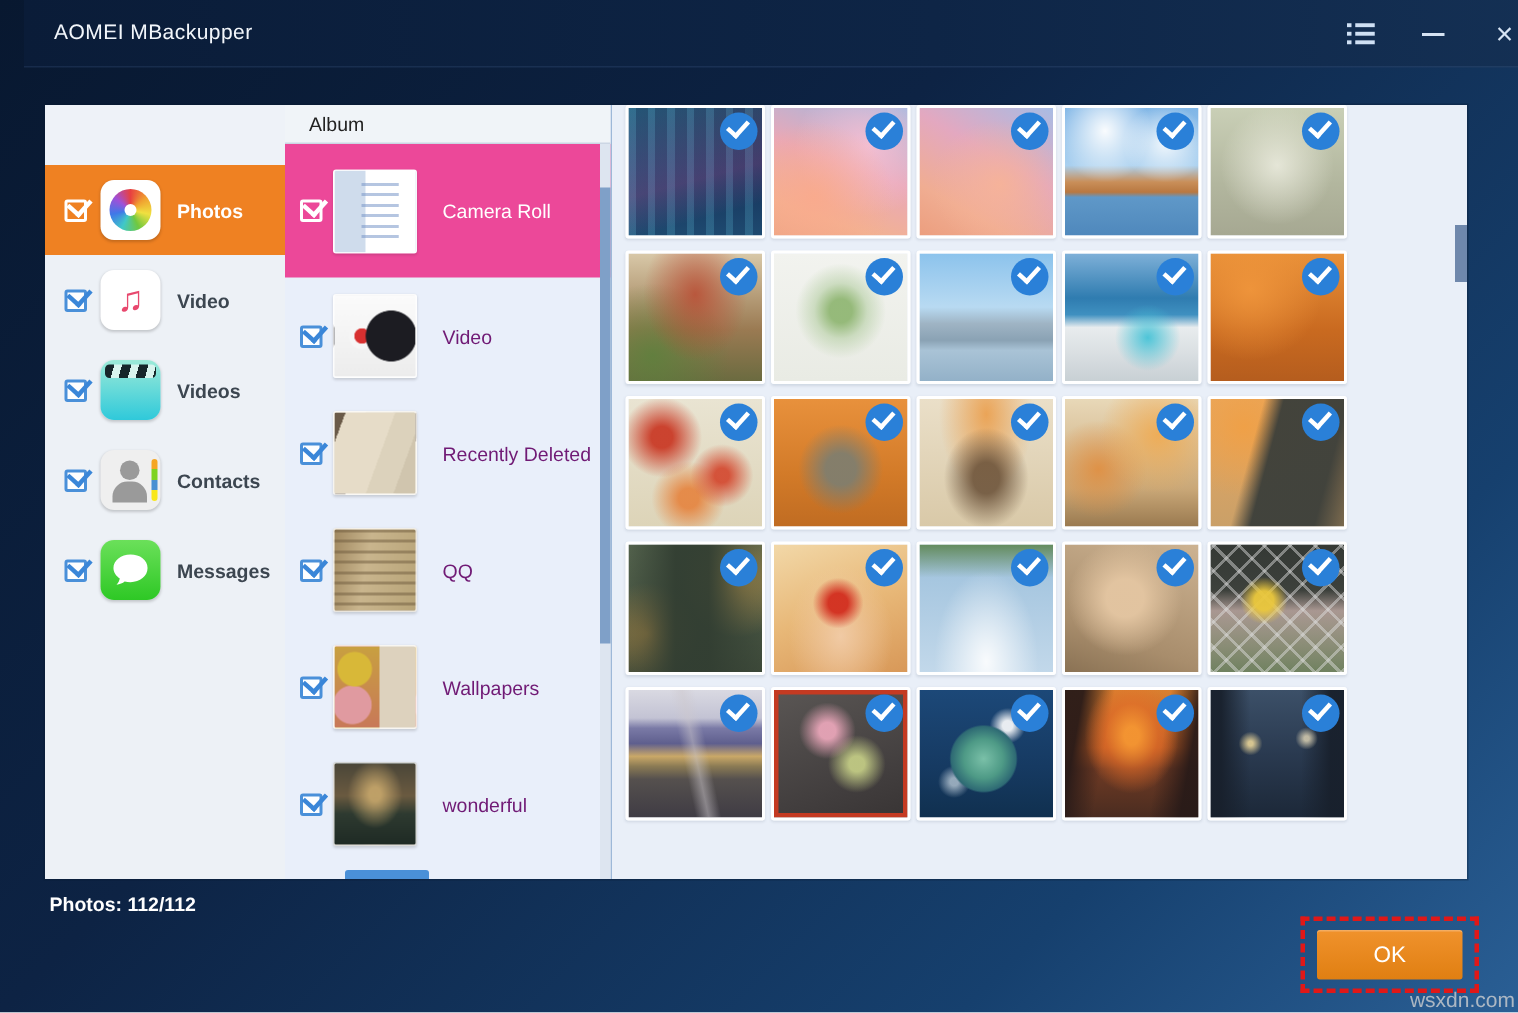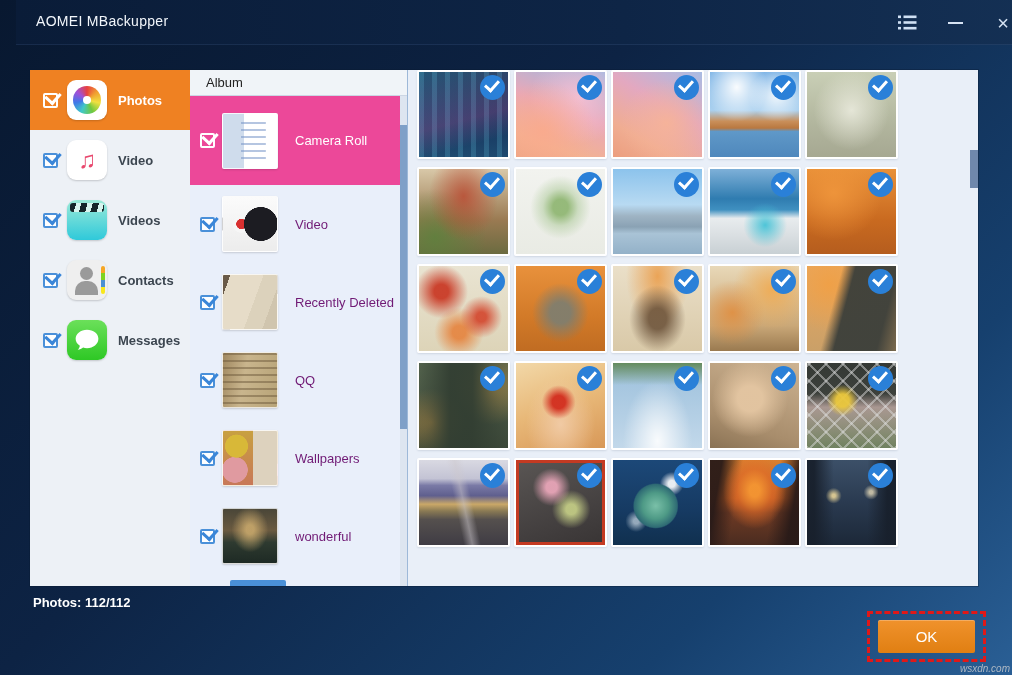--- a/index.html
+++ b/index.html
@@ -17,21 +17,21 @@
   .tb-icons { position:absolute; right:12px; top:0; height:45px; display:flex; align-items:center; gap:22px; }
   .tb-btn { width:26px; height:26px; display:flex; align-items:center; justify-content:center; cursor:pointer; }
   .ico-min { width:15px; height:2px; background:#d6e3f3; }
   .ico-close { color:#d6e3f3; font-size:20px; line-height:20px; }
 
   
   .panel { position:absolute; left:30px; top:70px; width:948px; height:516px; display:flex;
     background:#eef2f8; box-shadow:0 0 0 1px rgba(10,25,50,.35); }
 
   
-  .sidebar { width:160px; background:#edf1f6; flex:none; }
+  .sidebar { width:160px; background:#edf1f6; flex:none;margin-top:40px; }
   .side-item { height:60px; display:flex; align-items:center; padding-left:13px; cursor:pointer; }
   .side-item .label { margin-left:11px; font-size:13px; font-weight:600; color:#3c4650; }
   .side-item.selected { background:#ef8122; }
   .side-item.selected .label { color:#fff; }
 
   
   .cb { position:relative; width:15px; height:15px; flex:none;
     border:2px solid #4a90d9; border-radius:2px; background:rgba(255,255,255,.9); --ck:#3a86d8; }
   .cb::after { content:""; position:absolute; left:1px; top:-4px; width:11px; height:8px;
     border-left:3px solid var(--ck); border-bottom:3px solid var(--ck); transform:rotate(-48deg); }
@@ -85,21 +85,21 @@
   .badge::after { content:""; position:absolute; left:5px; top:5px; width:11px; height:6px;
     border-left:3px solid var(--ck); border-bottom:3px solid var(--ck); transform:rotate(-48deg); }
   .grid-scroll-thumb { position:absolute; right:0; top:80px; width:8px; height:38px; background:#6f88ac; }
 
   
   .status { position:absolute; left:33px; top:595px; color:#fff; font-size:13px; font-weight:700; }
   .ok-wrap { position:absolute; right:26px; top:611px; padding:6px 8px; border:3px dashed #e01818; }
   .ok-btn { width:97px; height:33px; border:none; border-radius:2px; cursor:pointer;
     background:linear-gradient(180deg,#f0922c,#e07f12); color:#fff; font-size:15px;
     font-family:"Liberation Sans",sans-serif; box-shadow:inset 0 1px 0 rgba(255,255,255,.25); }
-  .watermark { position:absolute; right:2px; bottom:1px; color:#c3c7cc; font-size:10px; opacity:.85;font-style:italic; }
+  .watermark { position:absolute; right:2px; bottom:1px; color:#c3c7cc; font-size:14px; opacity:.85; }
 
   .menu-svg rect { fill:#cfe0f4; }
 </style>
 </head>
 <body>
 
 <div class="window">
 
   <div class="titlebar">
     <div class="title">AOMEI MBackupper</div>

